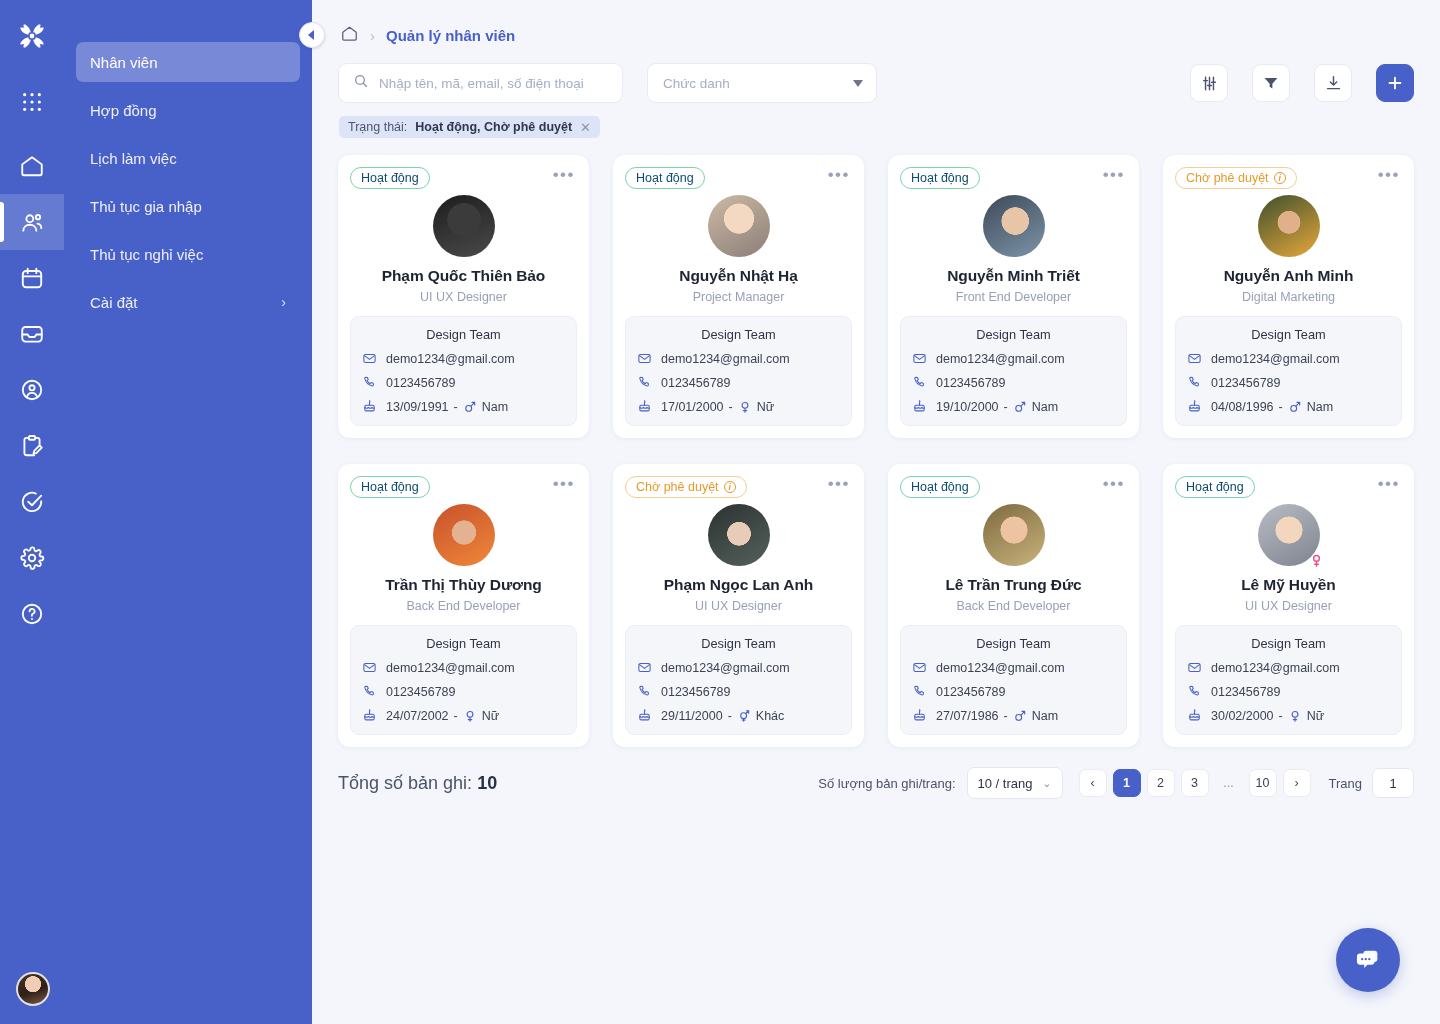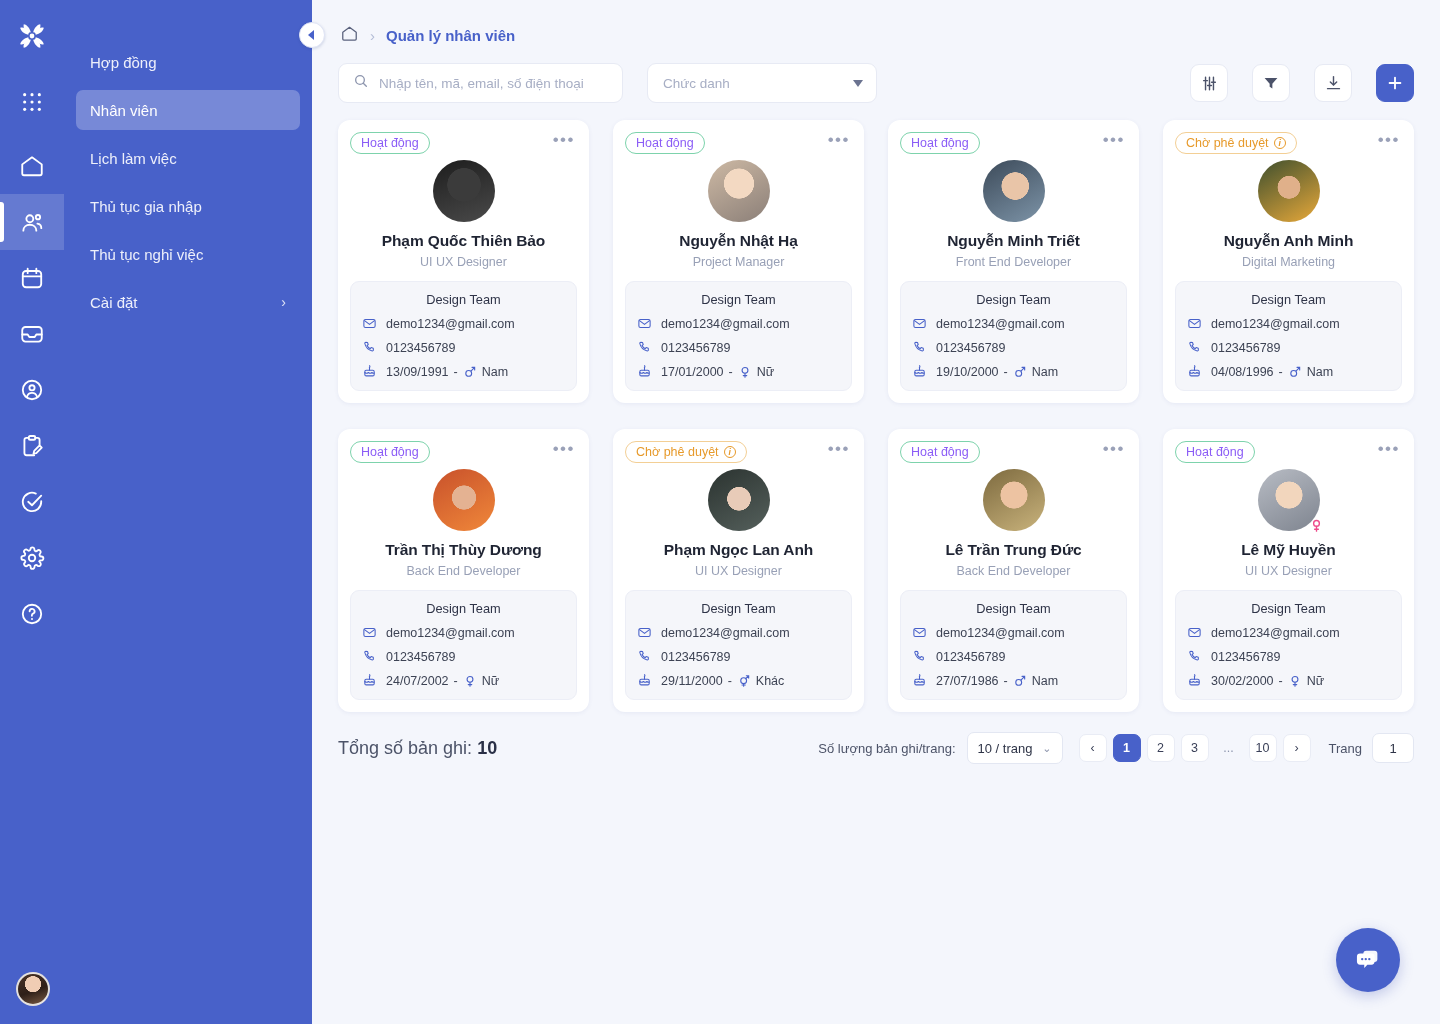--- a/index.html
+++ b/index.html
@@ -121,21 +121,21 @@
   .card {
     background: #fff; border-radius: 12px; padding: 12px 12px 12px 12px;
     box-shadow: 0 1px 4px rgba(60,80,150,.08);
     display: flex; flex-direction: column;
   }
   .card-top { display: flex; align-items: flex-start; justify-content: space-between; }
   .badge {
     border-radius: 11px; height: 22px; display: inline-flex; align-items: center; gap: 5px;
     padding: 0 10px; font-size: 12.5px; border: 1px solid;
   }
-  .badge.active { color: #8b5cf6; border-color: #7dd3ac; background: #fff; }
+  .badge.active { color: #0c4a6e; border-color: #7dd3ac; background: #fff; }
   .badge.pending { color: #e79a2b; border-color: #f3cf95; background: #fff; }
   .badge .info-i {
     width: 12px; height: 12px; border-radius: 50%; border: 1px solid currentColor;
     font-size: 8.5px; display: inline-flex; align-items: center; justify-content: center;
     font-weight: 700; font-style: italic;
   }
   .dots { color: #9aa1b8; font-size: 17px; letter-spacing: 1.5px; line-height: 12px; cursor: pointer; padding: 2px 2px 6px 6px; }
 
   .avatar-wrap { display: flex; justify-content: center; margin-top: 6px; position: relative; }
   .avatar {
@@ -292,25 +292,25 @@
             <circle cx="12" cy="16.6" r=".9" fill="#fff" stroke="none"></circle>
         </svg>
       </div>
     </div>
 
     <div class="rail-avatar"></div>
   </div>
 
   <div class="sidebar">
     <div class="nav">
+      <div class="nav-item active">
+        <span>Nhân viên</span>
+      </div>
       <div class="nav-item">
         <span>Hợp đồng</span>
-      </div>
-      <div class="nav-item active">
-        <span>Nhân viên</span>
       </div>
       <div class="nav-item">
         <span>Lịch làm việc</span>
       </div>
       <div class="nav-item">
         <span>Thủ tục gia nhập</span>
       </div>
       <div class="nav-item">
         <span>Thủ tục nghỉ việc</span>
       </div>
@@ -371,20 +371,27 @@
             <path d="M4.5 18.5h15"></path>
         </svg>
       </div>
       <div class="icon-btn primary">
         <svg viewBox="0 0 24 24" width="20" height="20" fill="none" stroke="#fff" stroke-width="2.2" stroke-linecap="round">
           <path d="M12 5.5v13M5.5 12h13"></path>
         </svg>
       </div>
     </div>
 
+    <div class="chips">
+      <div class="chip">
+        <span>Trạng thái:</span>
+        <b>Hoạt động, Chờ phê duyệt</b>
+        <span class="chip-x">✕</span>
+      </div>
+    </div>
 
     <div class="grid-wrap" id="cardGrid">
         <div class="card">
           <div class="card-top">
             <span class="badge active">
               <span>Hoạt động</span>
             </span>
             <span class="dots">•••</span>
           </div>
           <div class="avatar-wrap">

